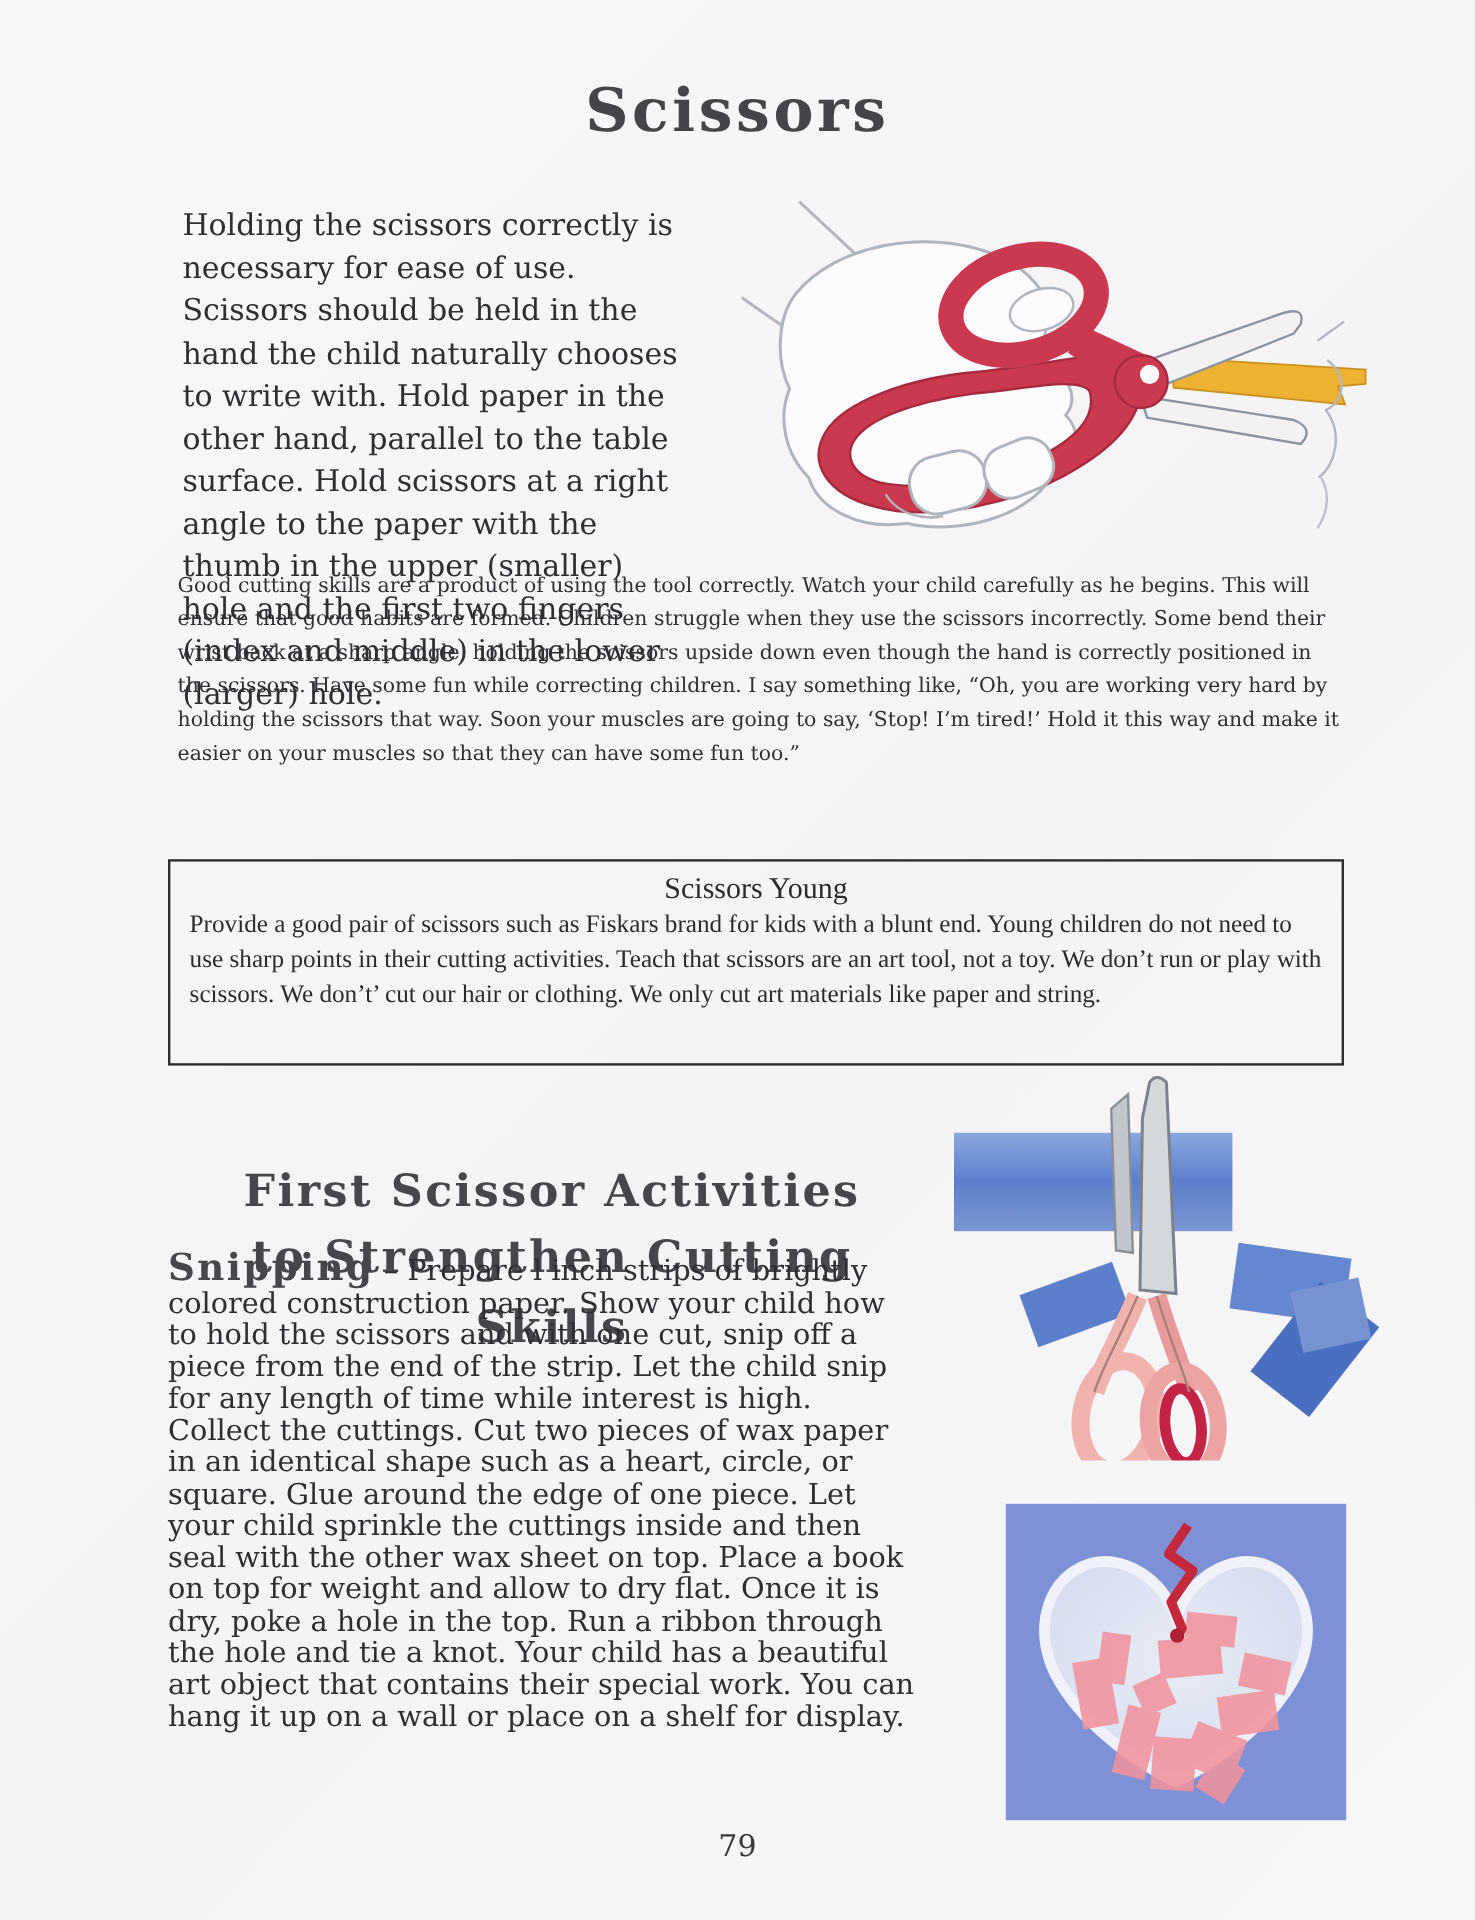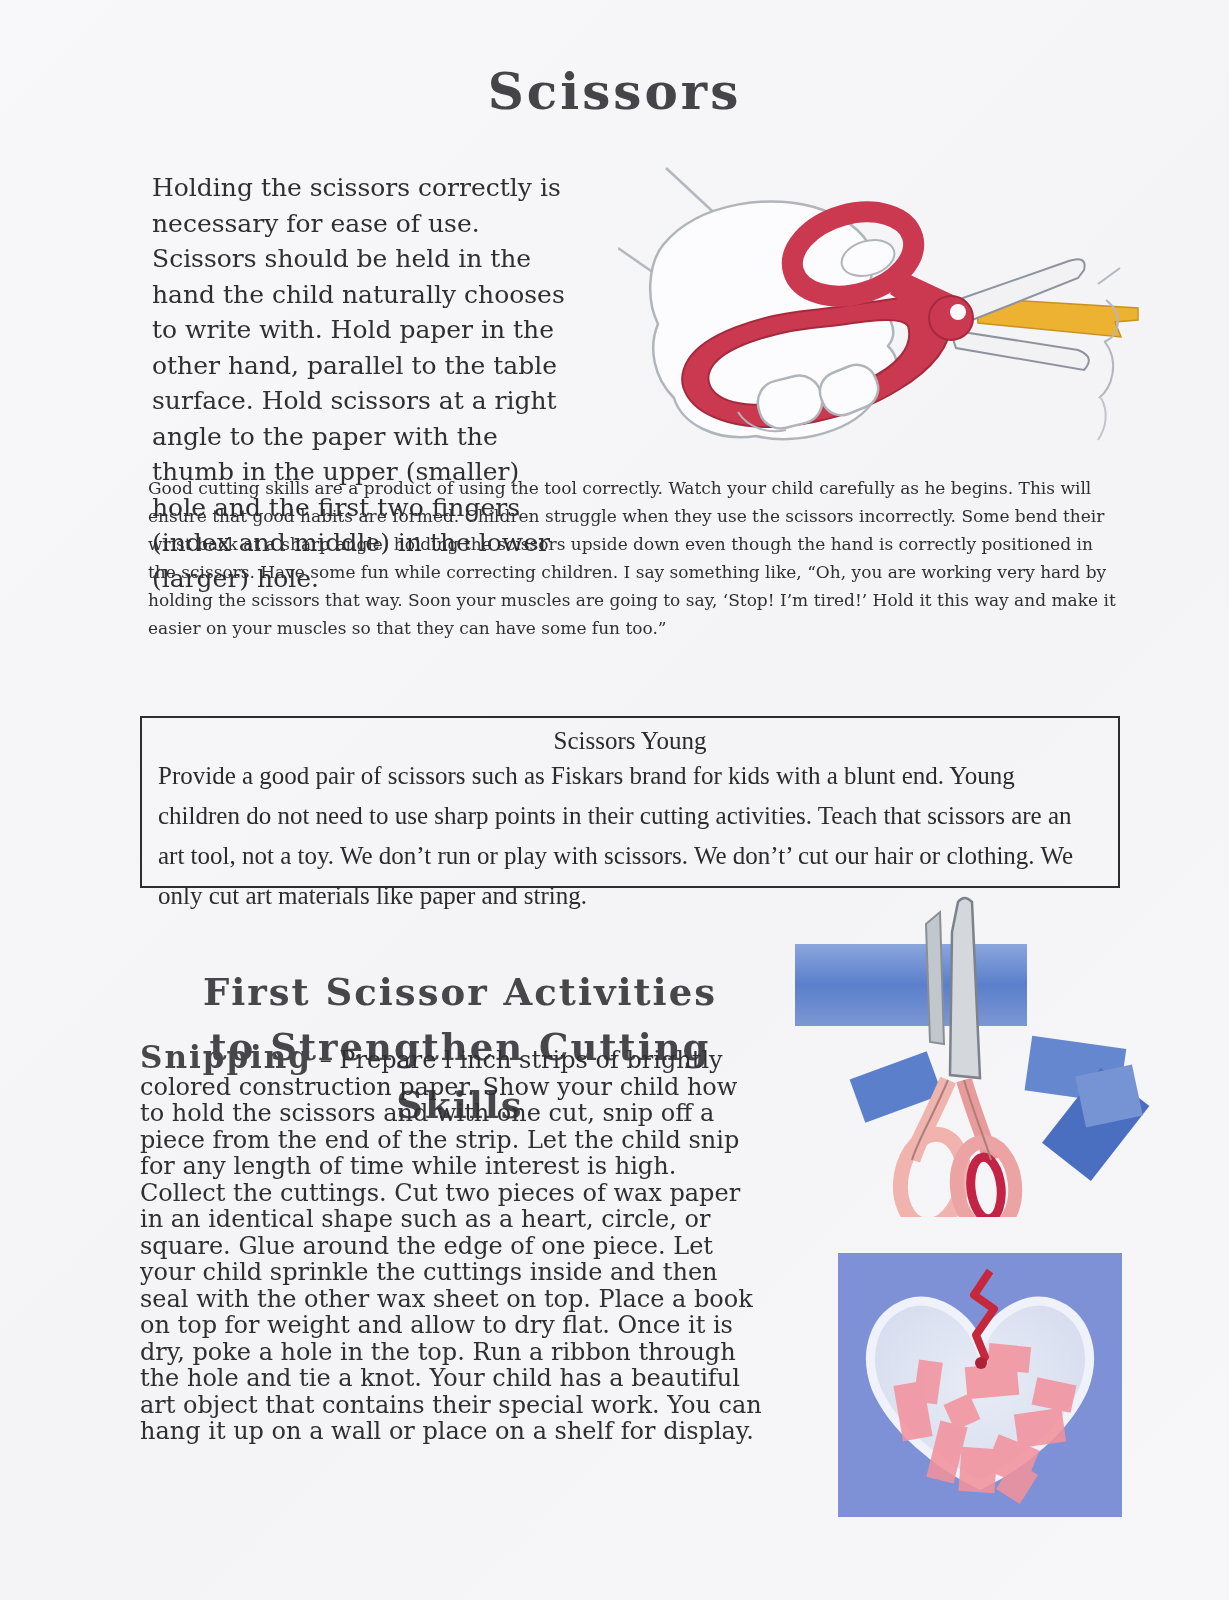--- a/index.html
+++ b/index.html
@@ -24,21 +24,21 @@
   }
   .safety-box{
     position:absolute;left:140px;top:716px;width:944px;height:148px;
     border:2px solid #2e2e31;padding:8px 16px 12px 16px;
     font-family:"Liberation Serif", serif;
   }
   .safety-title{
     text-align:center;font-size:25px;line-height:30px;color:#2b2b2e;
   }
   .safety-text{
-    font-size:25px;line-height:40px;color:#2b2b2e;
+    font-size:21px;line-height:29px;color:#2b2b2e;
   }
   .activities-heading{
     position:absolute;left:150px;top:918px;width:620px;text-align:center;
     font-weight:bold;color:#47474b;margin-top:48px;
   }
   .activities-heading .line1{font-size:37px;line-height:52px;letter-spacing:2px;}
   .activities-heading .line2{font-size:37px;line-height:58px;letter-spacing:2px;}
   .snipping-para{
     position:absolute;left:140px;top:1044px;width:628px;
     font-size:24px;line-height:26.5px;
@@ -168,14 +168,15 @@
       <rect x="128" y="112" width="52" height="32" transform="rotate(-5 154 128)"></rect>
       <rect x="78" y="108" width="24" height="42" transform="rotate(8 90 129)"></rect>
       <rect x="165" y="212" width="28" height="34" transform="rotate(32 179 229)"></rect>
       <rect x="110" y="145" width="28" height="28" transform="rotate(-24 124 159)"></rect>
       <rect x="150" y="92" width="42" height="26" transform="rotate(6 171 105)"></rect>
     </g>
     <path d="M 152,18 L 136,42 L 156,56 L 138,82 L 147,104 L 142,112" fill="none" stroke="#c5283c" stroke-width="8" stroke-linejoin="round"></path>
     <circle cx="143" cy="110" r="6" fill="#b02034"></circle>
   </svg>
 
+  <div class="page-number">79</div>
 
 </div>
 
 </body></html>

